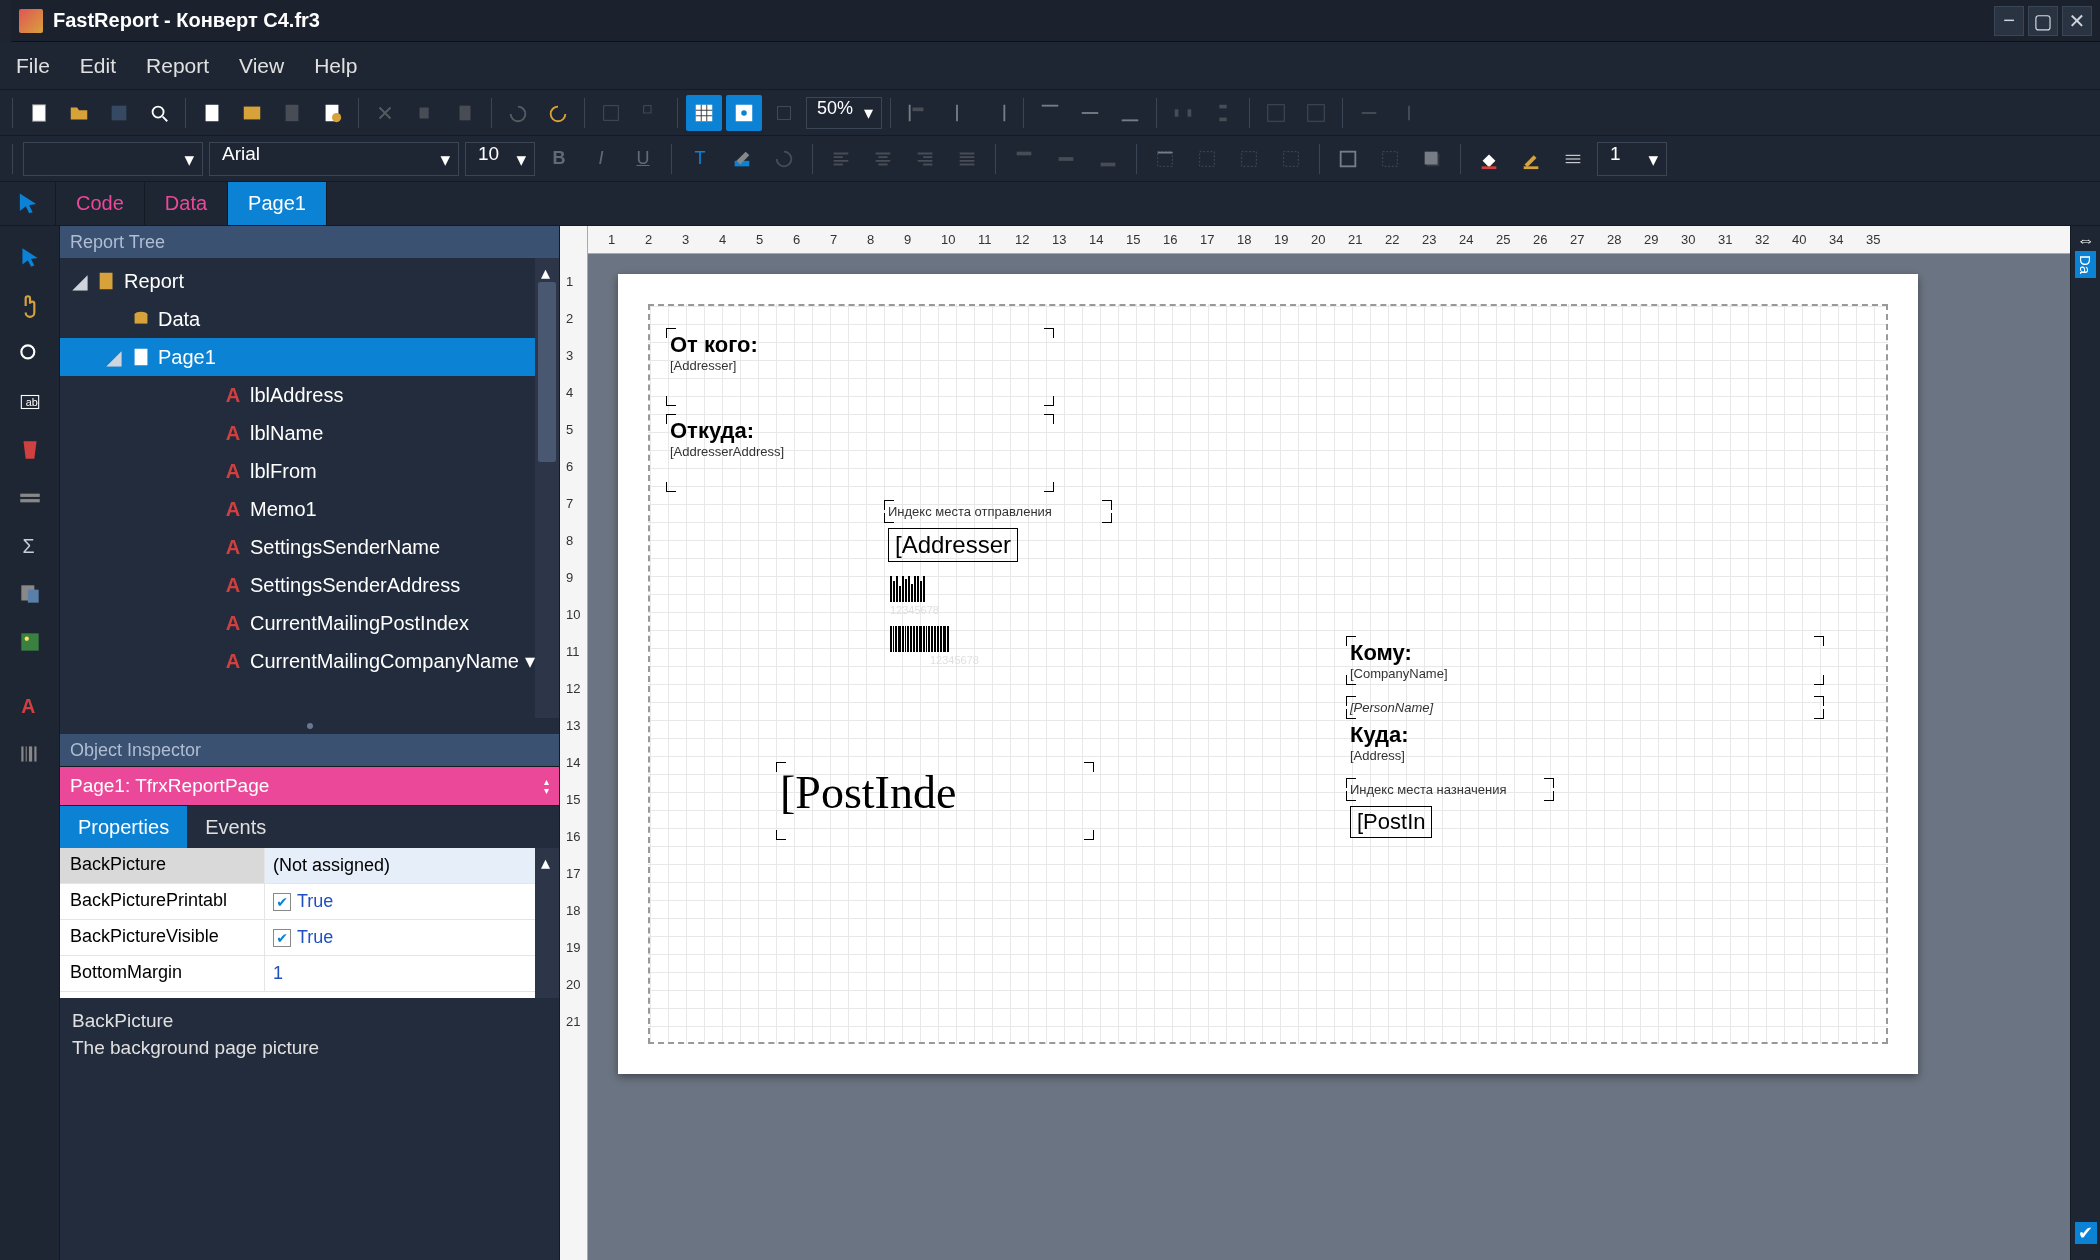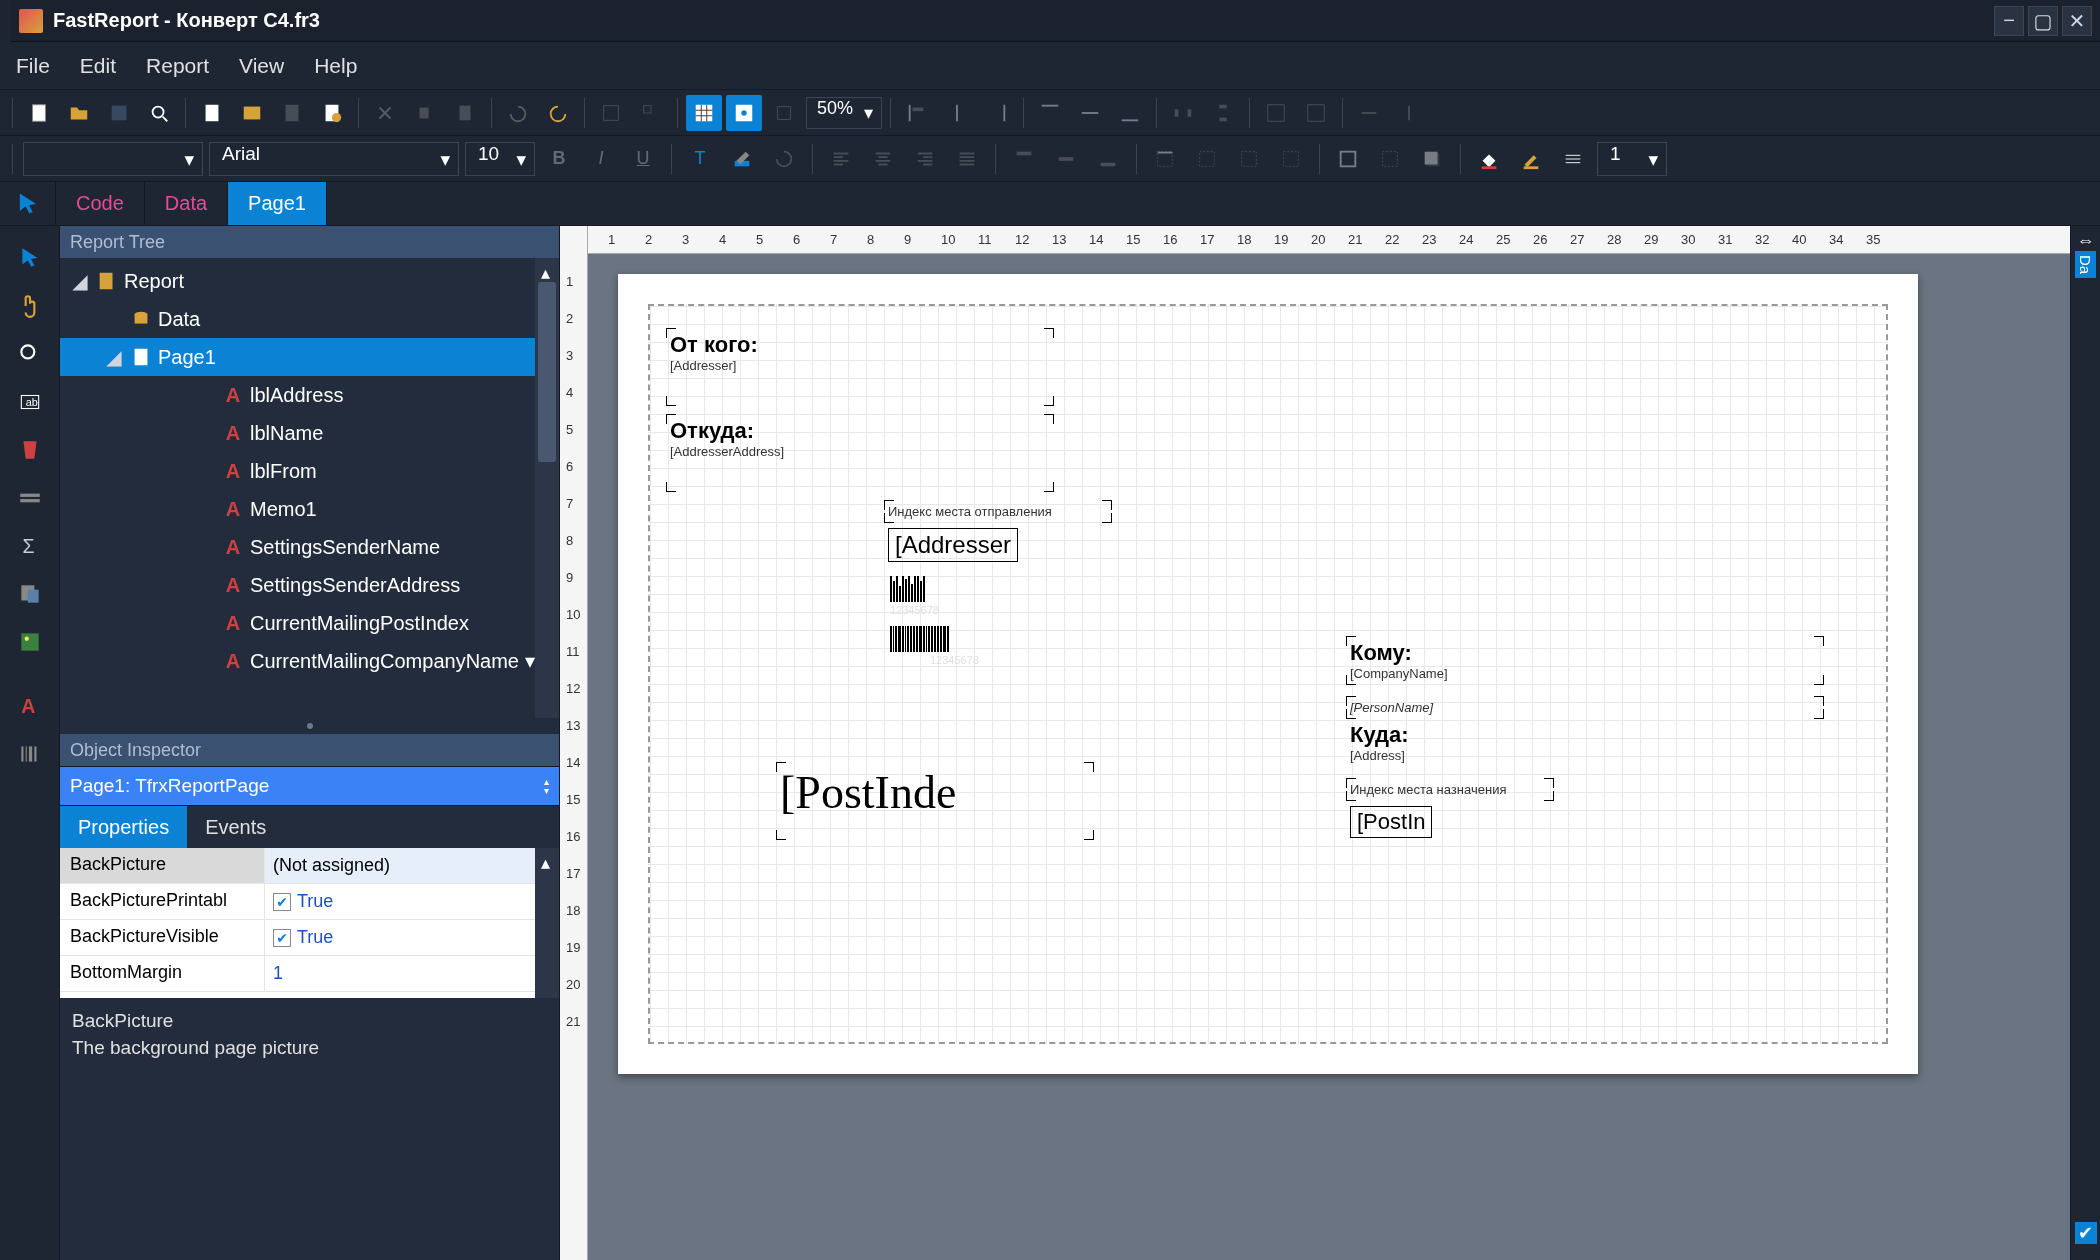--- a/index.html
+++ b/index.html
@@ -57,21 +57,21 @@
 .tree-row.selected{ background:#0b82d4;}
 .tree-indent-1{padding-left:44px;}
 .tree-indent-3{padding-left:156px;}
 .tree-scroll{ position:absolute; right:0; top:0; width:24px; height:100%; background:#2c3648;}
 .tree-scroll-thumb{ position:absolute; right:3px; top:24px; width:18px; height:180px; background:#4a5770; border-radius:2px;}
 
 .splitter-h{ height:16px; background:#232c3c; display:flex; align-items:center; justify-content:center;}
 .splitter-h .dot{ width:6px; height:6px; border-radius:50%; background:#6a7790;}
 
 .inspector-wrap{ flex:1; display:flex; flex-direction:column;}
-.obj-select{ height:40px; background:#3b82f6; display:flex; align-items:center; padding:0 10px; border-top:1px solid #141a24; border-bottom:1px solid #141a24; color:#fff; font-size:19px;}
+.obj-select{ height:40px; background:#ec4899; display:flex; align-items:center; padding:0 10px; border-top:1px solid #141a24; border-bottom:1px solid #141a24; color:#fff; font-size:19px;}
 .obj-select .updown{margin-left:auto; display:flex; flex-direction:column; font-size:10px; line-height:9px;}
 
 .prop-tabs{ height:42px; display:flex;}
 .prop-tab{ padding:0 18px; display:flex; align-items:center; font-size:20px; cursor:pointer; color:#e0e0e0;}
 .prop-tab.active{ background:#0b82d4; color:#fff;}
 
 .prop-grid{ background:#fff; color:#000; flex:0 0 150px; overflow:hidden; position:relative;}
 .prop-row{ display:flex; height:36px; border-bottom:1px solid #e5e5e5; font-size:18px;}
 .prop-name{ width:205px; padding:6px 10px; border-right:1px solid #e5e5e5;}
 .prop-val{ flex:1; padding:6px 8px; display:flex; align-items:center; gap:6px;}

